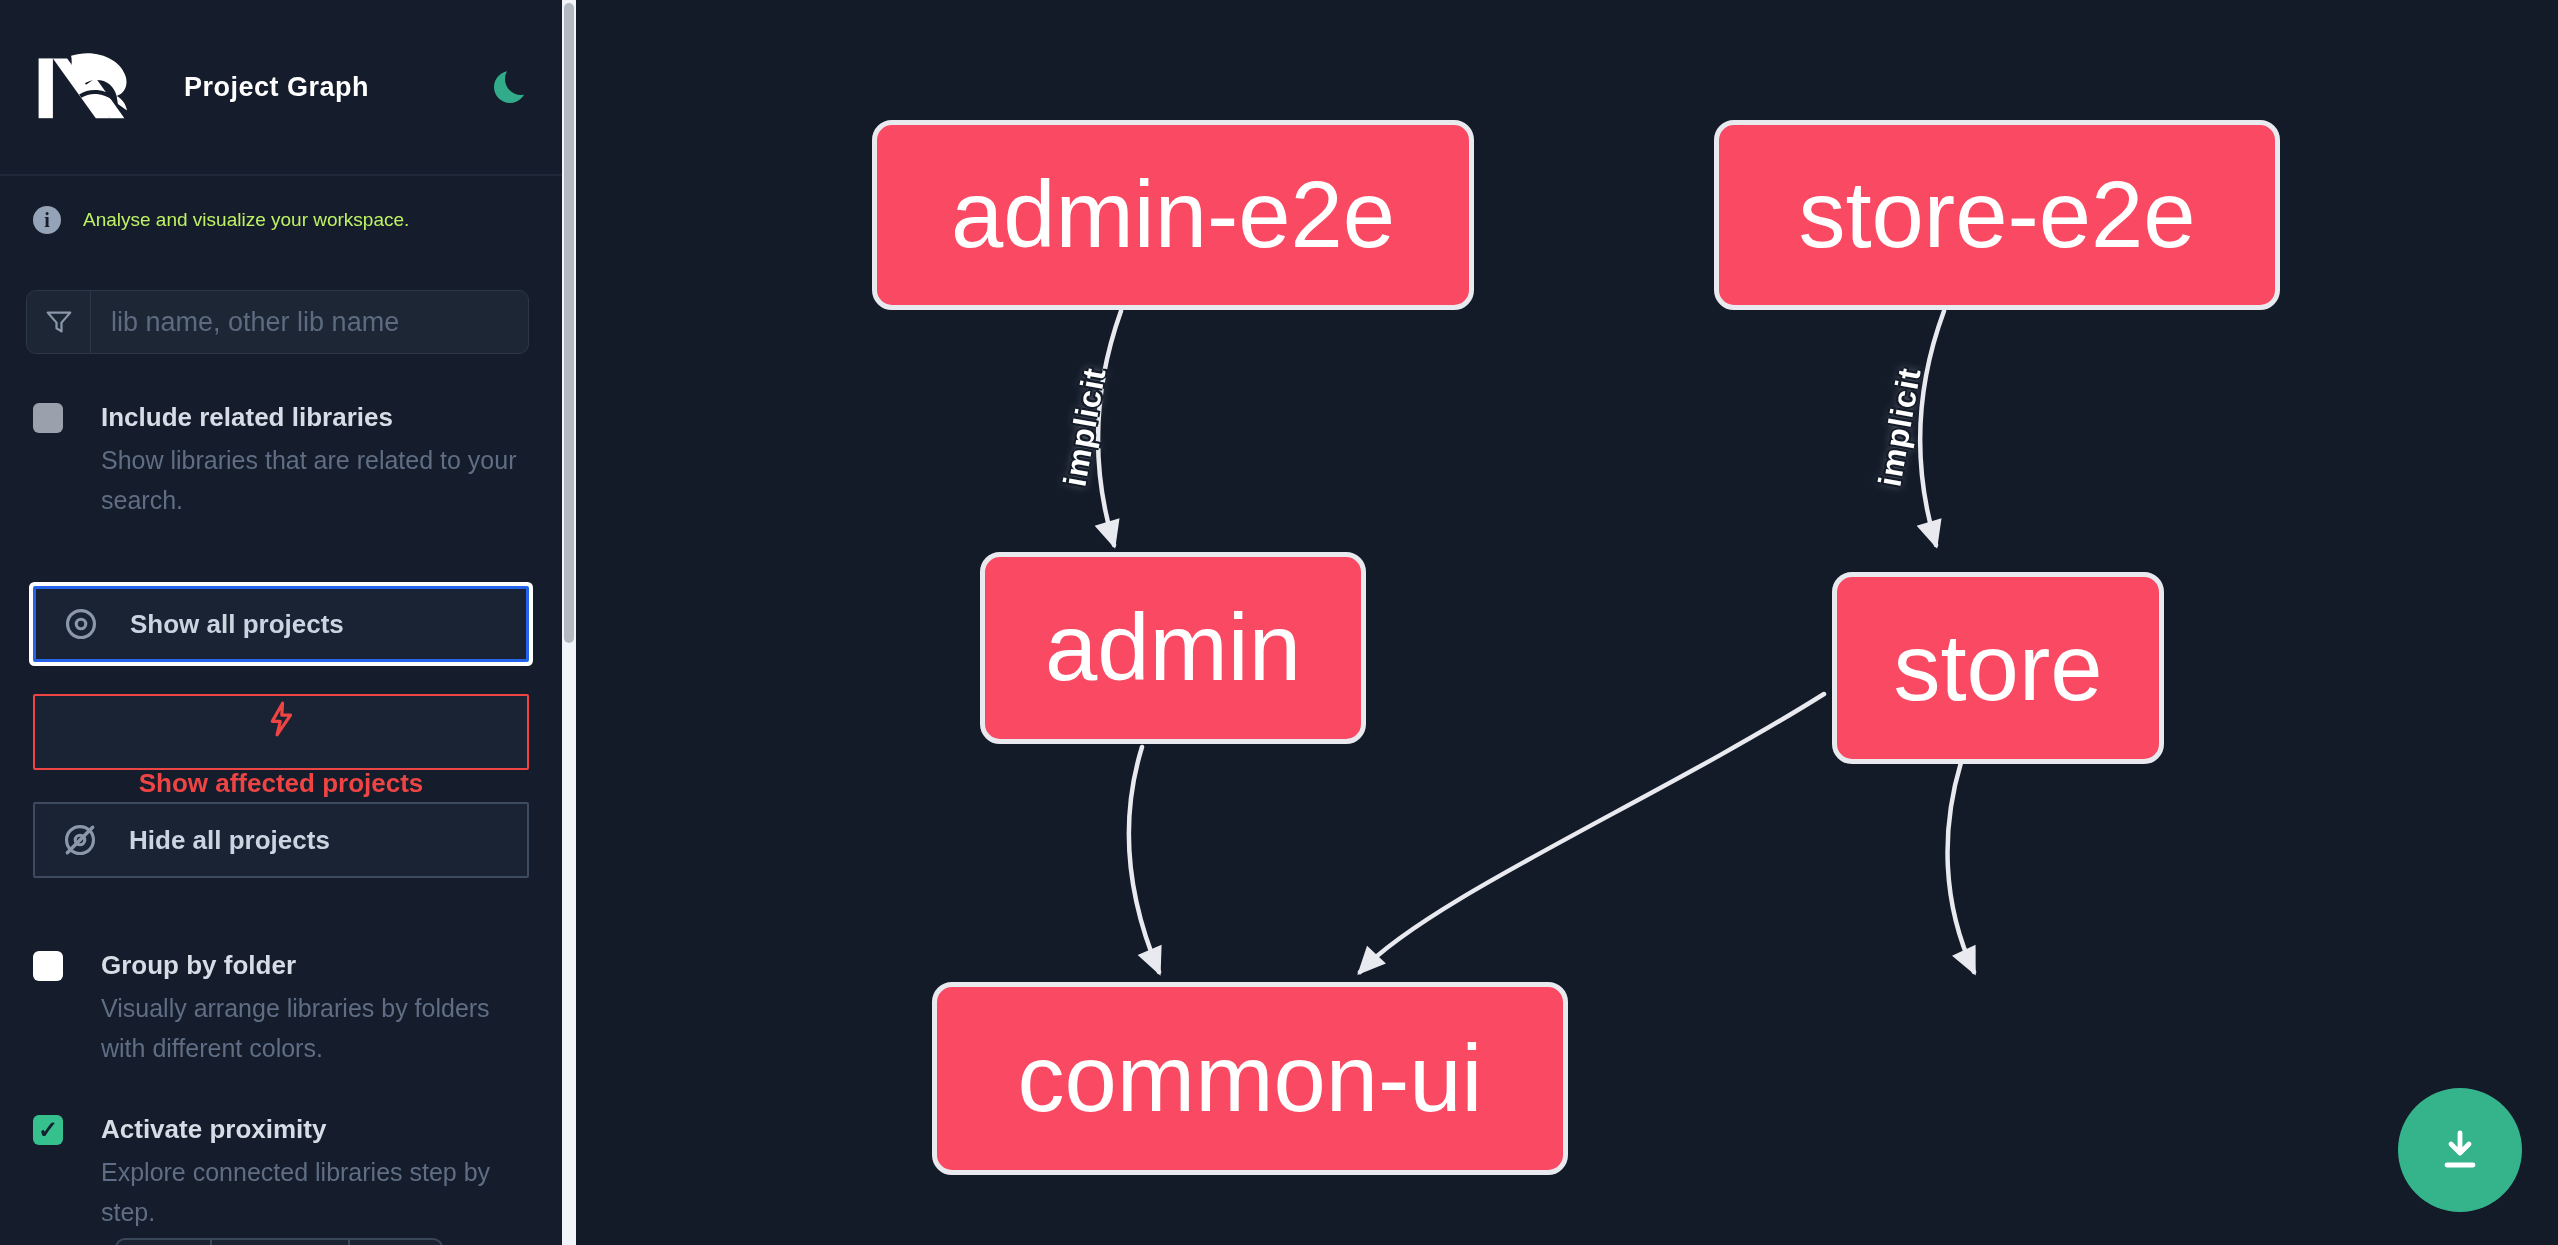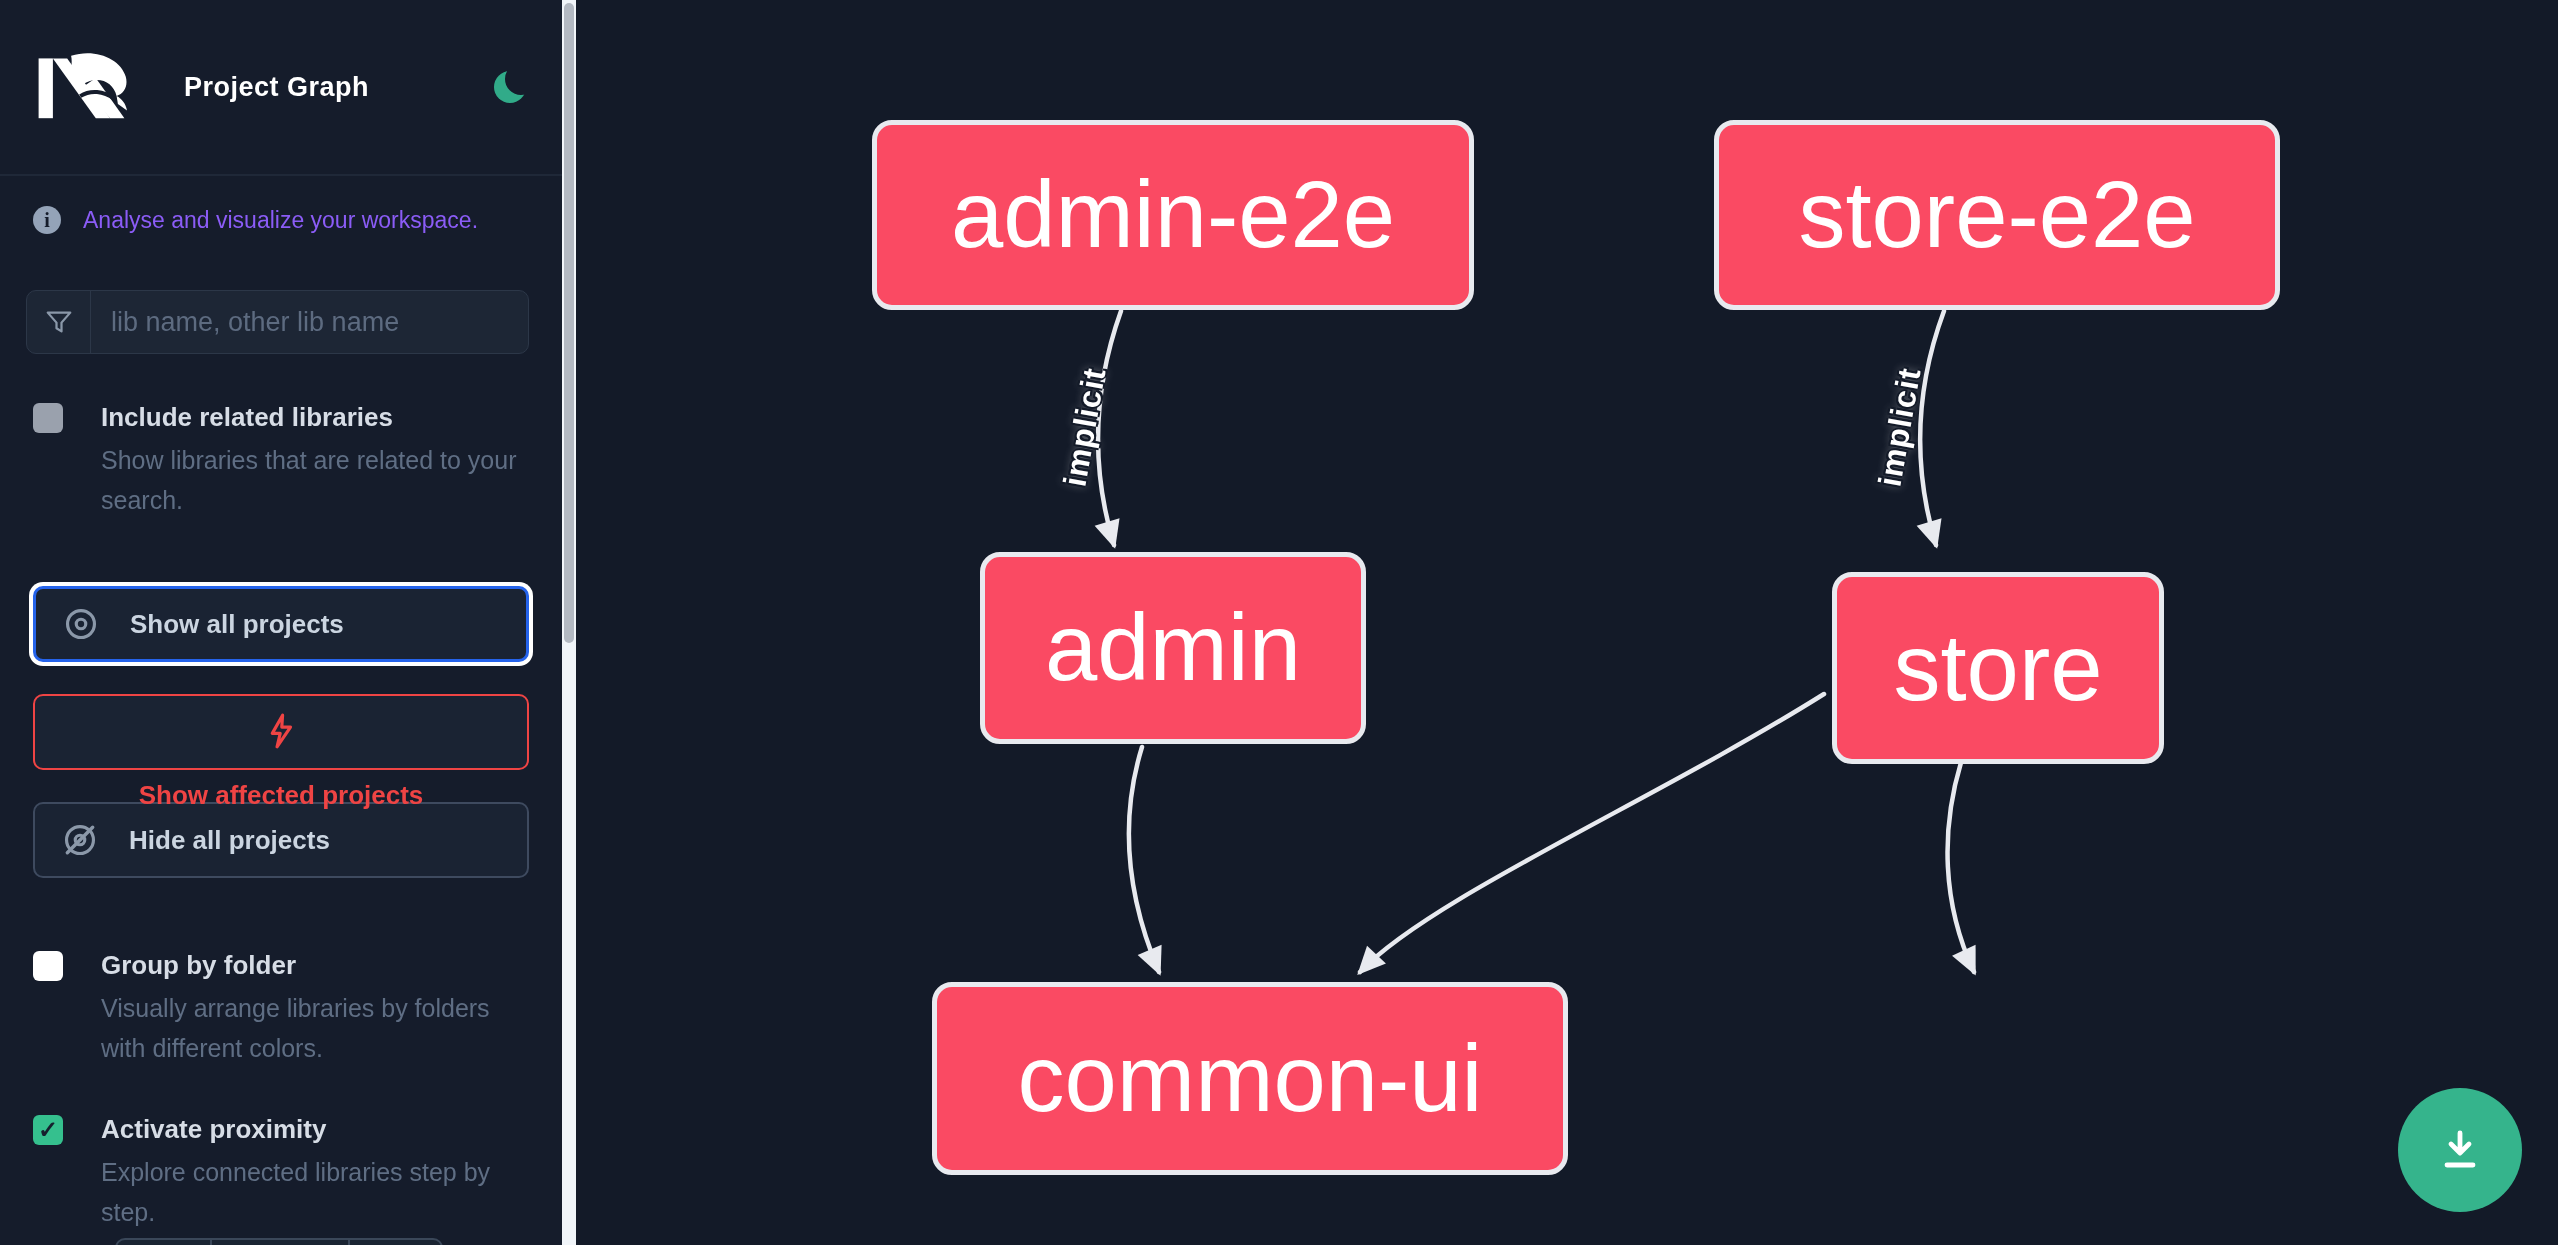--- a/index.html
+++ b/index.html
@@ -14,41 +14,41 @@
                border-bottom:2px solid #1f2838; }
   .logo-svg { width:104px; height:68px; flex:0 0 auto; }
   .sb-title { font-size:27px; font-weight:700; color:#ffffff; margin-left:44px; letter-spacing:.5px; }
   .moon { width:32px; height:32px; border-radius:50%; margin-left:auto;
           box-shadow: inset 11px -8px 0 0 #31ab89; cursor:pointer; }
 
   .tagline { display:flex; align-items:center; gap:22px; padding:0 33px; margin-top:30px; }
   .info-ic { width:28px; height:28px; border-radius:50%; background:#94a3b8; color:#151c2b;
              font-size:20px; font-weight:700; display:flex; align-items:center; justify-content:center;
              font-family:"Liberation Serif", serif; flex:0 0 auto; }
-  .tagline-text { font-size:23px; color:#8b5cf6; }
+  .tagline-text { font-size:19px; color:#bef264; }
 
   .search { display:flex; align-items:stretch; margin:56px 33px 0 26px; height:64px;
             background:#1d2635; border:1px solid #2c3748; border-radius:10px; overflow:hidden; }
   .search-ic-cell { width:64px; display:flex; align-items:center; justify-content:center;
                     border-right:1px solid #2c3748; }
   .search input { flex:1; background:transparent; border:none; outline:none; padding:0 20px;
                   font-size:27px; color:#c2cad6; font-family:"Liberation Sans", sans-serif; }
   .search input::placeholder { color:#5d6b80; }
 
   .option { display:flex; align-items:flex-start; padding:0 33px; gap:38px; }
   .cb { width:30px; height:30px; border-radius:6px; margin-top:3px; flex:0 0 auto; cursor:pointer;
         display:flex; align-items:center; justify-content:center; font-size:24px; font-weight:700; }
   .cb-gray  { background:#9aa1ad; color:transparent; }
   .cb-white { background:#ffffff; color:transparent; }
   .cb-green { background:#35c08e; color:#16202e; }
   .opt-label { font-size:26px; font-weight:700; color:#d7dde6; line-height:34px; }
   .opt-desc  { font-size:25px; color:#5f6e84; line-height:40px; margin-top:6px; max-width:436px; }
 
   .sb-btn { display:flex; align-items:center; gap:30px; height:76px; margin:0 33px;
-            background:#1a2333; border:2px solid #3e4a5f; border-radius:10px; padding:16px 26px;
+            background:#1a2333; border:2px solid #3e4a5f; border-radius:2px; padding:4px 26px;
             font-size:26px; font-weight:600; color:#cbd5e1; cursor:pointer; width:496px;
             font-family:"Liberation Sans", sans-serif; }
   .sb-btn.focused  { border:3px solid #2563eb; box-shadow:0 0 0 4px #ffffff; }
   .sb-btn.affected { border-color:#ef4444; color:#ef4444; }
   .btn-ic { width:38px; height:38px; flex:0 0 auto; }
 
   .stepper { position:absolute; left:115px; top:1238px; width:328px; height:40px;
              background:#1a2432; border:2px solid #3a4759; border-radius:10px 10px 0 0;
              display:flex; }
   .stepper .seg { flex:0 0 auto; border-right:2px solid #3a4759; }

